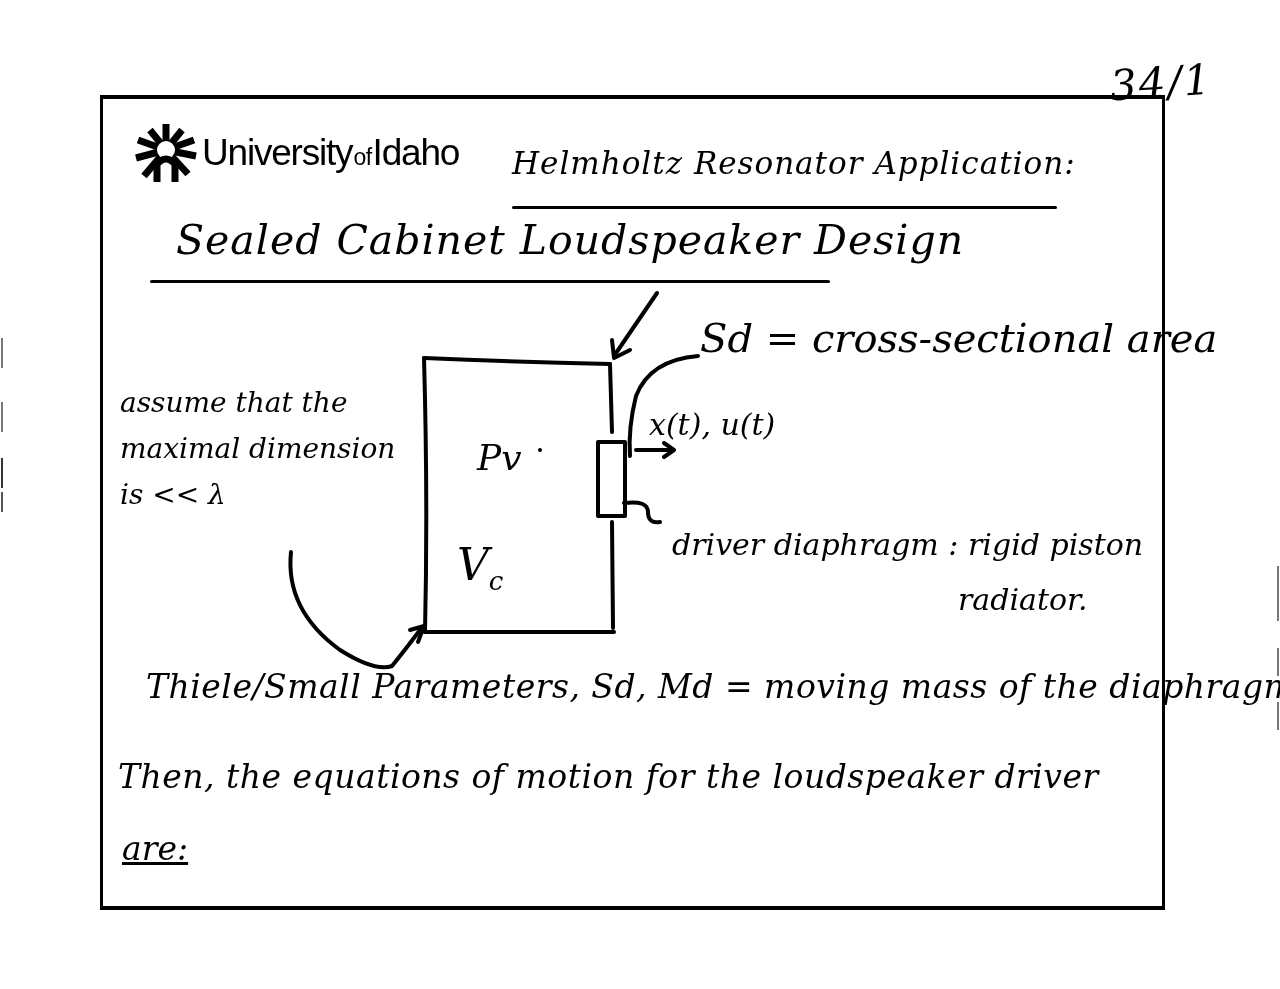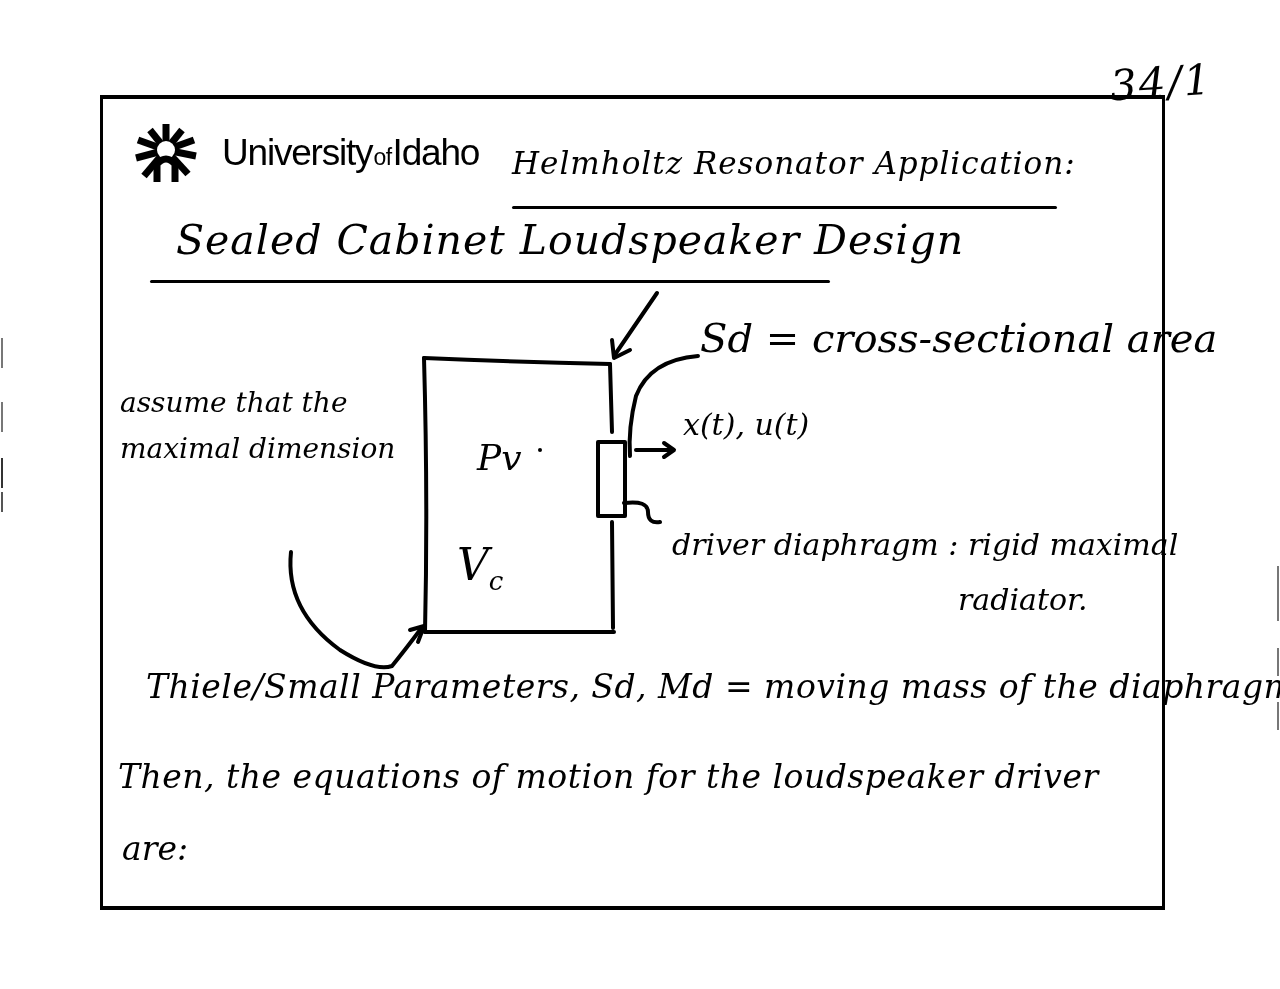--- a/index.html
+++ b/index.html
@@ -37,21 +37,21 @@
       border-bottom-width: 4px;
     }
     .margin-marks { position: absolute; inset: 0; pointer-events: none; }
     .mark { position: absolute; width: 2px; background: #777; }
     .logo {
       position: absolute;
       left: 130px;
       top: 120px;
       display: flex;
       align-items: center;
-      gap: 20px;
+      gap: 0;
       justify-content: space-between;
     }
     .logo svg { width: 72px; height: 64px; }
     .logo-text {
       font-family: "Liberation Sans", sans-serif;
       font-size: 37px;
       letter-spacing: -1.2px;
       line-height: 1;
       white-space: nowrap;
     }
@@ -70,29 +70,29 @@
     .title-line-1 { left: 512px; top: 148px; font-size: 31px; letter-spacing: 1px; }
     .title-line-2 { left: 140px; top: 220px; font-size: 41px; letter-spacing: 1px; margin-left: 36px; }
     .underline {
       position: absolute;
       height: 3px;
       background: #000;
       border-radius: 2px;
     }
     .assume-note { left: 120px; top: 380px; font-size: 28px; line-height: 46px; }
     .sd-label { left: 700px; top: 318px; font-size: 40px; }
-    .xu-label { left: 683px; top: 410px; font-size: 30px; }
+    .xu-label { left: 649px; top: 410px; font-size: 30px; }
     .driver-label { left: 672px; top: 530px; font-size: 30px; }
     .radiator-label { left: 958px; top: 585px; font-size: 30px; }
     .pv-label { left: 477px; top: 440px; font-size: 36px; }
     .vc-label { left: 457px; top: 543px; font-size: 44px; }
     .vc-label sub { font-size: 26px; }
     .params-line { left: 118px; top: 670px; font-size: 33px; letter-spacing: 0.5px; margin-left: 28px; }
     .eq-line { left: 118px; top: 760px; font-size: 33px; letter-spacing: 0.5px; }
-    .are-line { left: 122px; top: 832px; font-size: 33px; }
+    .are-line { left: 122px; top: 832px; font-size: 33px; text-decoration: underline; }
     .diagram { position: absolute; left: 0; top: 0; width: 1280px; height: 989px; pointer-events: none; }
   </style>
 </head>
 <body>
 
 <div class="page-number hand">34/1</div>
 
 <div class="frame"></div>
 
 <div class="margin-marks">
@@ -155,25 +155,26 @@
 
     <path d="M291 552 Q285 610 340 650 Q375 672 392 666 Q405 650 420 630"></path>
     <path d="M410 630 L424 626 L418 642"></path>
   </g>
   <circle cx="540" cy="450" r="2" fill="#000"></circle>
 </svg>
 
 <div class="hand assume-note">
   <div>assume that the</div>
   <div>maximal dimension</div>
+  <div>is &lt;&lt; λ</div>
 </div>
 
 <div class="hand pv-label">Pv</div>
 <div class="hand vc-label"><span>V</span><sub>c</sub></div>
 
 <div class="hand sd-label">Sd = cross-sectional area</div>
 <div class="hand xu-label">x(t), u(t)</div>
-<div class="hand driver-label">driver diaphragm : rigid maximal</div>
+<div class="hand driver-label">driver diaphragm : rigid piston</div>
 <div class="hand radiator-label">radiator.</div>
 
 <div class="hand params-line">Thiele/Small Parameters, Sd, Md = moving mass of the diaphragm</div>
 <div class="hand eq-line">Then, the equations of motion for the loudspeaker driver</div>
 <div class="hand are-line">are:</div>
 
 </body></html>

